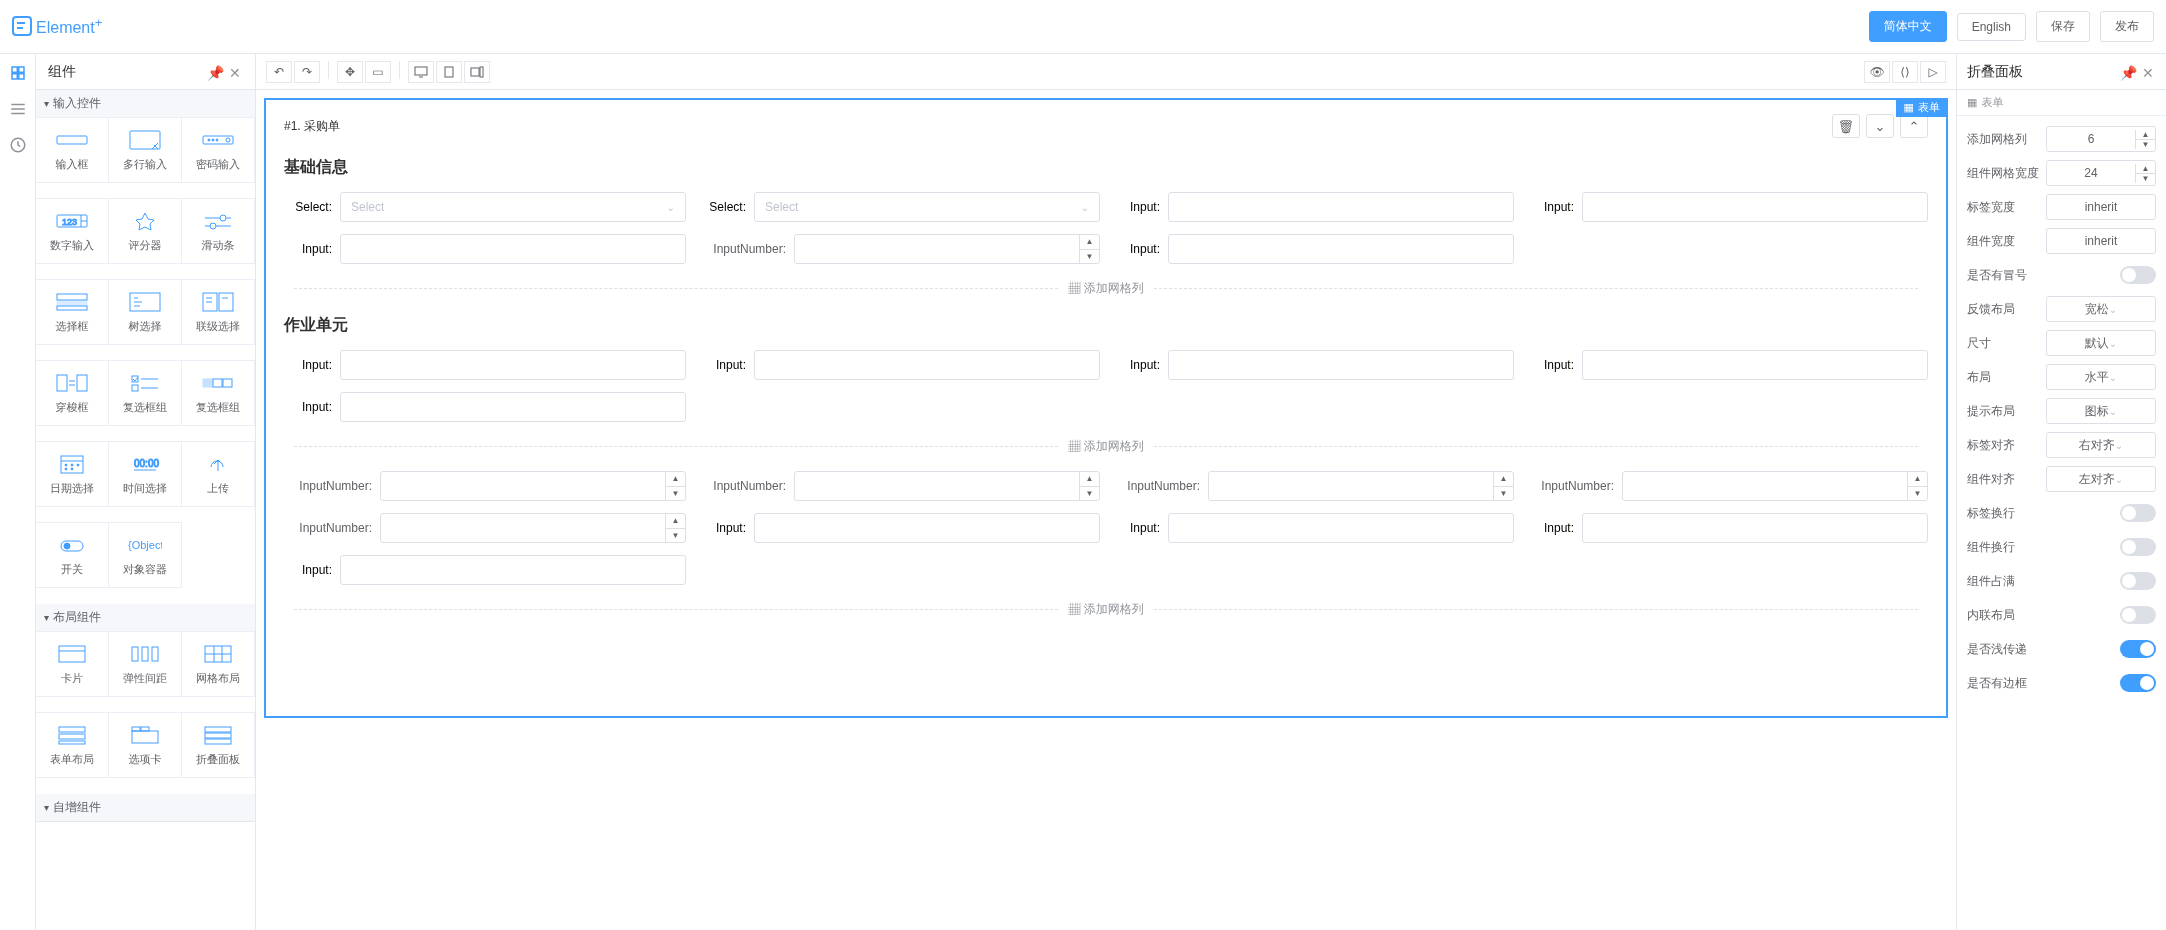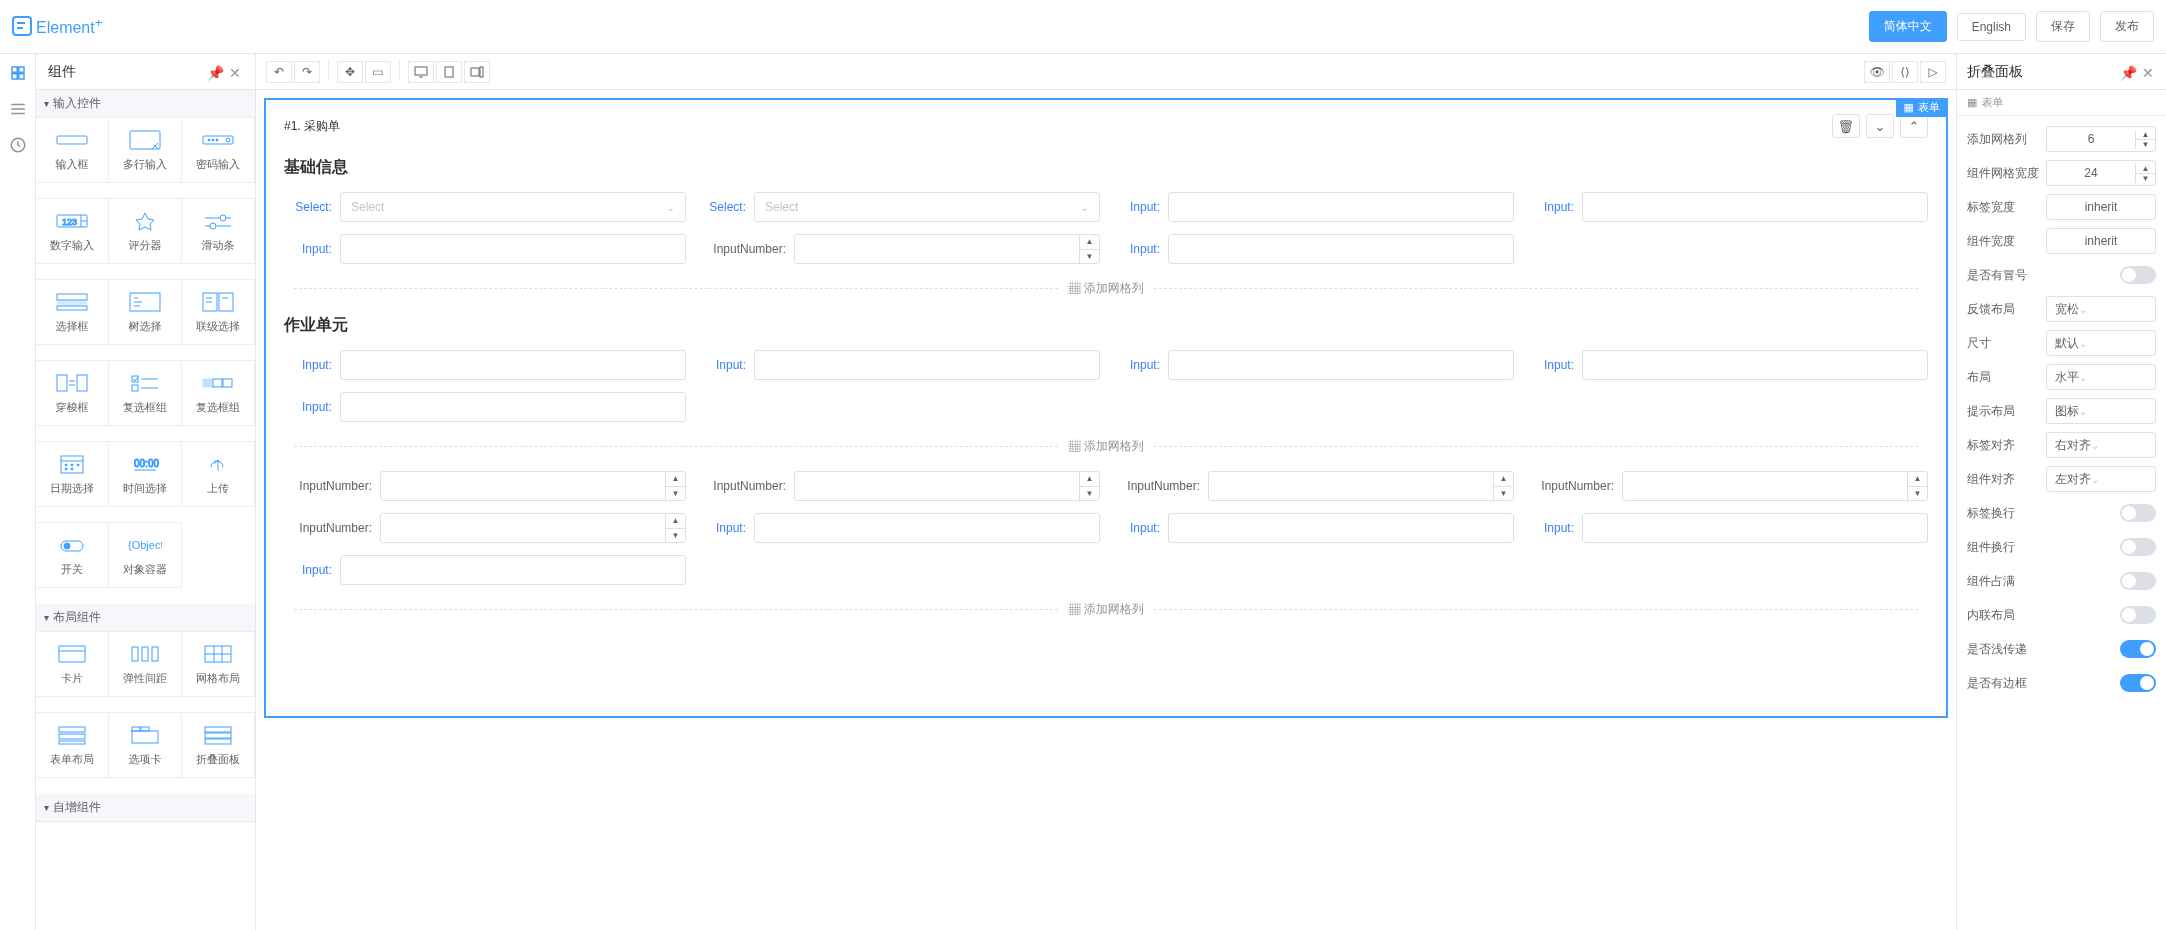--- a/index.html
+++ b/index.html
@@ -37,36 +37,36 @@
 .canvas{flex:1;overflow:auto;padding:8px;background:#fff}
 .form-card{border:2px solid #409eff;position:relative;padding:14px 18px;min-height:620px}
 .form-tag{position:absolute;top:-2px;right:-2px;background:#409eff;color:#fff;font-size:11px;padding:2px 8px;display:flex;align-items:center;gap:4px}
 .form-header{display:flex;justify-content:space-between;align-items:center;margin-bottom:19px}
 .form-title{font-size:12px;color:#303133}
 .form-actions{display:flex;gap:6px}
 .icon-btn{width:28px;height:24px;border:1px solid #dcdfe6;border-radius:3px;background:#fff;cursor:pointer;display:flex;align-items:center;justify-content:center;color:#606266}
 .section-title{font-size:16px;font-weight:700;color:#303133;margin:18px 0 14px}
 .form-row{display:flex;gap:12px;margin-bottom:12px}
 .form-item{flex:1;display:flex;align-items:center}
-.form-label{width:56px;text-align:right;padding-right:8px;font-size:12px;color:#3b82f6}
+.form-label{width:56px;text-align:right;padding-right:8px;font-size:12px;color:#000000}
 .form-label-wide{width:96px;text-align:right;padding-right:8px;font-size:12px;color:#606266}
 .form-control{flex:1;height:30px;border:1px solid #dcdfe6;border-radius:3px;background:#fff;padding:0 10px;font-size:12px;color:#c0c4cc;display:flex;align-items:center;justify-content:space-between}
 .number-control{flex:1;height:30px;border:1px solid #dcdfe6;border-radius:3px;display:flex}
 .number-spinner{width:20px;display:flex;flex-direction:column;border-left:1px solid #dcdfe6}
 .spin-btn{flex:1;display:flex;align-items:center;justify-content:center;font-size:8px;color:#606266;cursor:pointer}
 .spin-btn:first-child{border-bottom:1px solid #dcdfe6}
 .add-row-hint{text-align:center;font-size:12px;color:#909399;margin:16px 0;display:flex;align-items:center}
 .add-row-hint::before,.add-row-hint::after{content:"";flex:1;height:0;border-top:1px dashed #dcdfe6;margin:0 10px}
 .props-panel{width:210px;border-left:1px solid #e4e7ed;display:flex;flex-direction:column;overflow:hidden}
 .props-header{height:36px;display:flex;align-items:center;justify-content:space-between;padding:0 10px;border-bottom:1px solid #e4e7ed;font-size:14px;color:#303133}
 .props-sub{height:26px;padding:0 10px;font-size:11px;color:#909399;border-bottom:1px solid #ebeef5;display:flex;align-items:center;gap:4px}
 .props-body{flex:1;overflow-y:auto;padding:6px 10px}
 .prop-row{display:flex;align-items:center;justify-content:space-between;height:34px}
 .prop-label{font-size:12px;color:#606266}
-.prop-control{width:110px;height:26px;border:1px solid #dcdfe6;border-radius:3px;display:flex;align-items:center;justify-content:flex-start;padding:0 8px;font-size:12px;color:#606266;background:#fff}
+.prop-control{width:110px;height:26px;border:1px solid #dcdfe6;border-radius:3px;display:flex;align-items:center;justify-content:center;padding:0 8px;font-size:12px;color:#606266;background:#fff}
 .prop-number{width:110px;height:26px;border:1px solid #dcdfe6;border-radius:3px;display:flex;align-items:center}
 .prop-number-val{flex:1;text-align:center;font-size:12px}
 .toggle{width:36px;height:18px;border-radius:9px;background:#dcdfe6;position:relative;cursor:pointer}
 .toggle::after{content:"";width:14px;height:14px;border-radius:50%;background:#fff;position:absolute;top:2px;left:2px;transition:left .2s}
 .toggle.on{background:#409eff}
 .toggle.on::after{left:20px}
 .chev{font-size:10px;color:#c0c4cc}
 </style>
 </head>
 <body>

